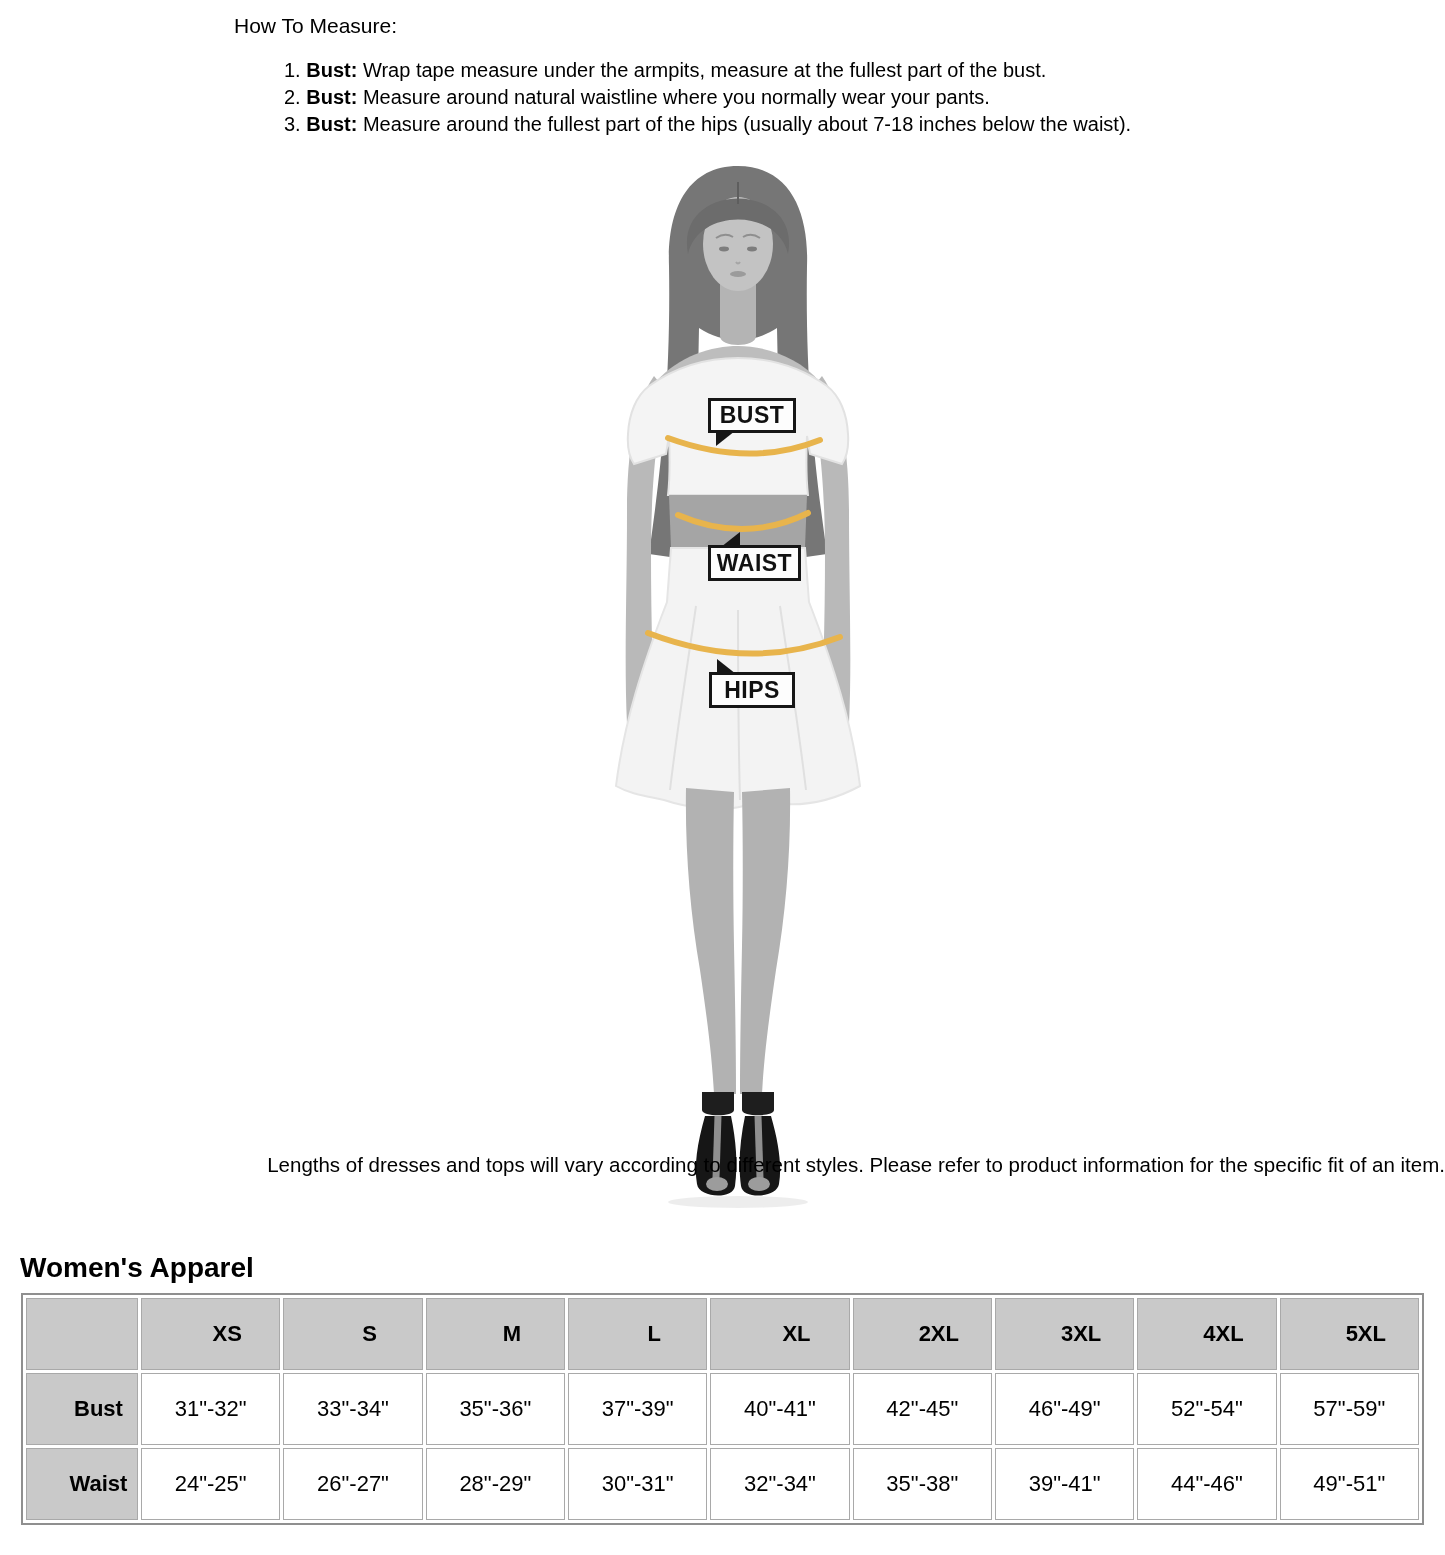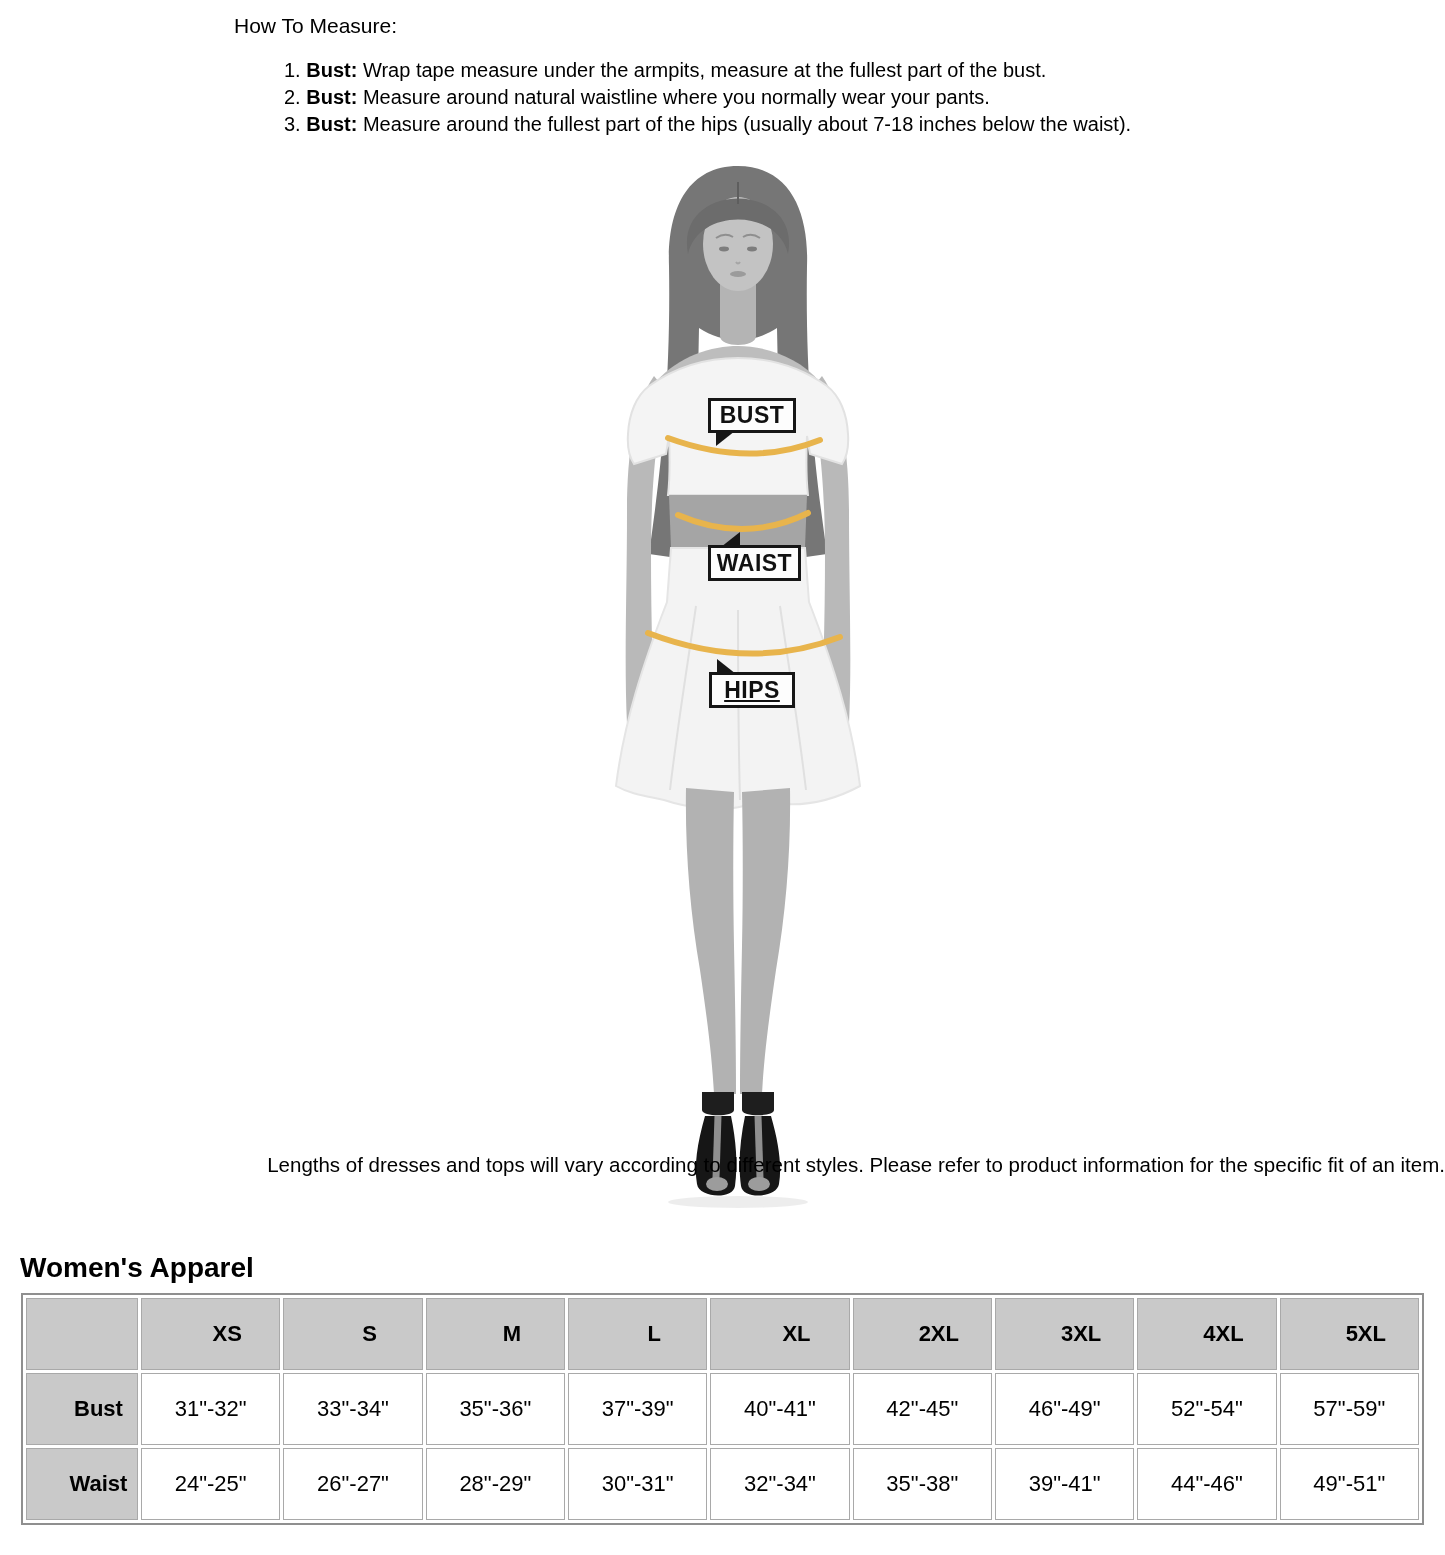--- a/index.html
+++ b/index.html
@@ -19,21 +19,21 @@
   .figure-wrap svg { position:absolute; left:0; top:0; }
 
   .tag {
     position:absolute; background:#fdfdfd; border:3px solid #161616;
     display:flex; align-items:center; justify-content:center;
     font-weight:bold; font-size:23px; color:#111; box-sizing:border-box;
     letter-spacing:0.5px;
   }
   .tag-bust  { left:180px; top:248px; width:88px; height:35px; }
   .tag-waist { left:180px; top:395px; width:93px; height:36px; }
-  .tag-hips  { left:181px; top:522px; width:86px; height:36px;text-decoration:underline; }
+  .tag-hips  { left:181px; top:522px; width:86px; height:36px; }
   .tail { position:absolute; width:0; height:0; }
   .tail-bust  { left:5px;  bottom:-16px; border-top:15px solid #161616;    border-right:19px solid transparent; }
   .tail-waist { left:10px; top:-16px;    border-bottom:15px solid #161616; border-left:19px solid transparent; }
   .tail-hips  { left:5px;  top:-16px;    border-bottom:15px solid #161616; border-right:19px solid transparent; }
 
   
   .note { position:absolute; left:0; top:1153px; width:100%; text-align:right; font-size:20.5px; }
 
   
   .table-title { position:absolute; left:20px; top:1252px; font-size:28px; font-weight:bold; }

